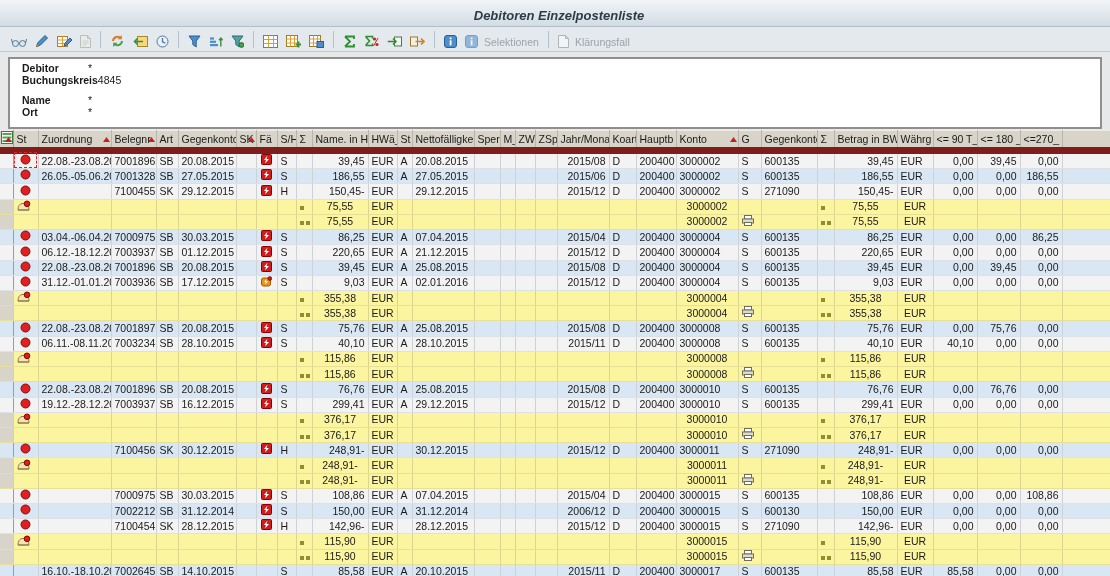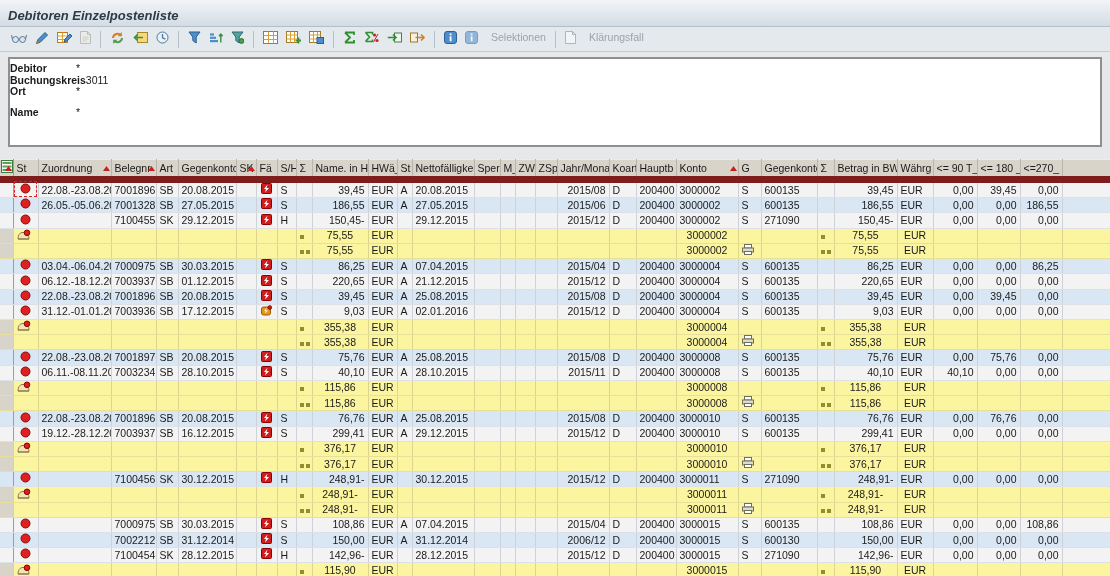--- a/index.html
+++ b/index.html
@@ -5,35 +5,35 @@
   * { box-sizing: border-box; }
   html,body { margin:0; padding:0; }
   body {
     width:1110px; height:576px; overflow:hidden;
     font-family:"Liberation Sans", sans-serif; font-size:10.5px; color:#1a1a1a;
     background:#e6e8ea;
   }
   
   .titlebar { height:27px; padding:5px 0 0 8px;
     background:linear-gradient(#f2f5f8,#d3dce4); border-bottom:1px solid #b3bec8;
-    display:flex; align-items:center; }
+    display:flex; align-items:center;justify-content:center; }
   .title { font-size:13px; font-weight:bold; font-style:italic; color:#2e3b45; }
   
   .toolbar { height:25px; background:#e4e9ee; border-bottom:1px solid #c2ccd4;
     display:flex; align-items:center; padding:0 7px; }
-  .tb-btn { display:flex; align-items:flex-start; gap:13px; border:1px solid transparent;
+  .tb-btn { display:flex; align-items:flex-end; gap:6px; border:1px solid transparent;
     background:transparent; padding:1px 3px; height:21px; cursor:default; }
   .tb-btn svg { display:block; }
   .tb-label { font-size:10.5px; color:#55656f; white-space:nowrap; }
   .tb-btn.disabled .tb-label { color:#9ba3aa; }
   .tb-btn.disabled svg { opacity:.55; }
   .tb-sep { width:1px; height:17px; background:#b6c0c9; margin:0 5px; flex:0 0 1px; }
   
-  .params { margin:5px 8px 12px 8px; height:90px; background:#ffffff;
-    border:2px solid #8f8f8f; padding:4px 0; }
+  .params { margin:5px 8px 1px 8px; height:72px; background:#ffffff;
+    border:2px solid #8f8f8f; padding:4px 12px; }
   .f-row { line-height:11.5px; height:11.5px; }
   .f-row.gap { margin-top:9px; }
   .f-label { font-weight:bold; display:inline-block; min-width:66px; }
   
   .grid-wrap { width:1110px; }
   table { border-collapse:collapse; table-layout:fixed; width:1110px; border-top:1px solid #a9a59b; }
   th, td { height:14px; padding:0 3px; overflow:hidden; white-space:nowrap;
     font-weight:normal; text-align:left; line-height:13px; }
   th { background:#d8d4ca; border-right:1px solid #b9b5ab; border-bottom:7px solid #7f1d1d;
     border-top:1px solid #efece5; position:relative; }
@@ -235,23 +235,23 @@
           <svg width="11" height="13" viewBox="0 0 11 13">
             <path d="M.5 .5h7l3 3v9h-10z" fill="#fff" stroke="#8a8a8a"></path>
             <path d="M7.5 .5v3h3" fill="none" stroke="#8a8a8a"></path>
           </svg>
         </span>
         <span class="tb-label">Klärungsfall</span>
       </span>
     </div>
   <div class="params" id="filters">
       <div class="f-row"><span class="f-label">Debitor</span><span class="f-value">*</span></div>
-      <div class="f-row"><span class="f-label">Buchungskreis</span><span class="f-value">3011</span></div>
+      <div class="f-row"><span class="f-label">Buchungskreis</span><span class="f-value">4845</span></div>
+      <div class="f-row gap"><span class="f-label">Name</span><span class="f-value">*</span></div>
       <div class="f-row"><span class="f-label">Ort</span><span class="f-value">*</span></div>
-      <div class="f-row gap"><span class="f-label">Name</span><span class="f-value">*</span></div>
     </div>
   <div class="grid-wrap">
     <table id="alv">
         <colgroup>
           <col style="width:13px">
           <col style="width:25px">
           <col style="width:73px">
           <col style="width:45px">
           <col style="width:22px">
           <col style="width:58px">

